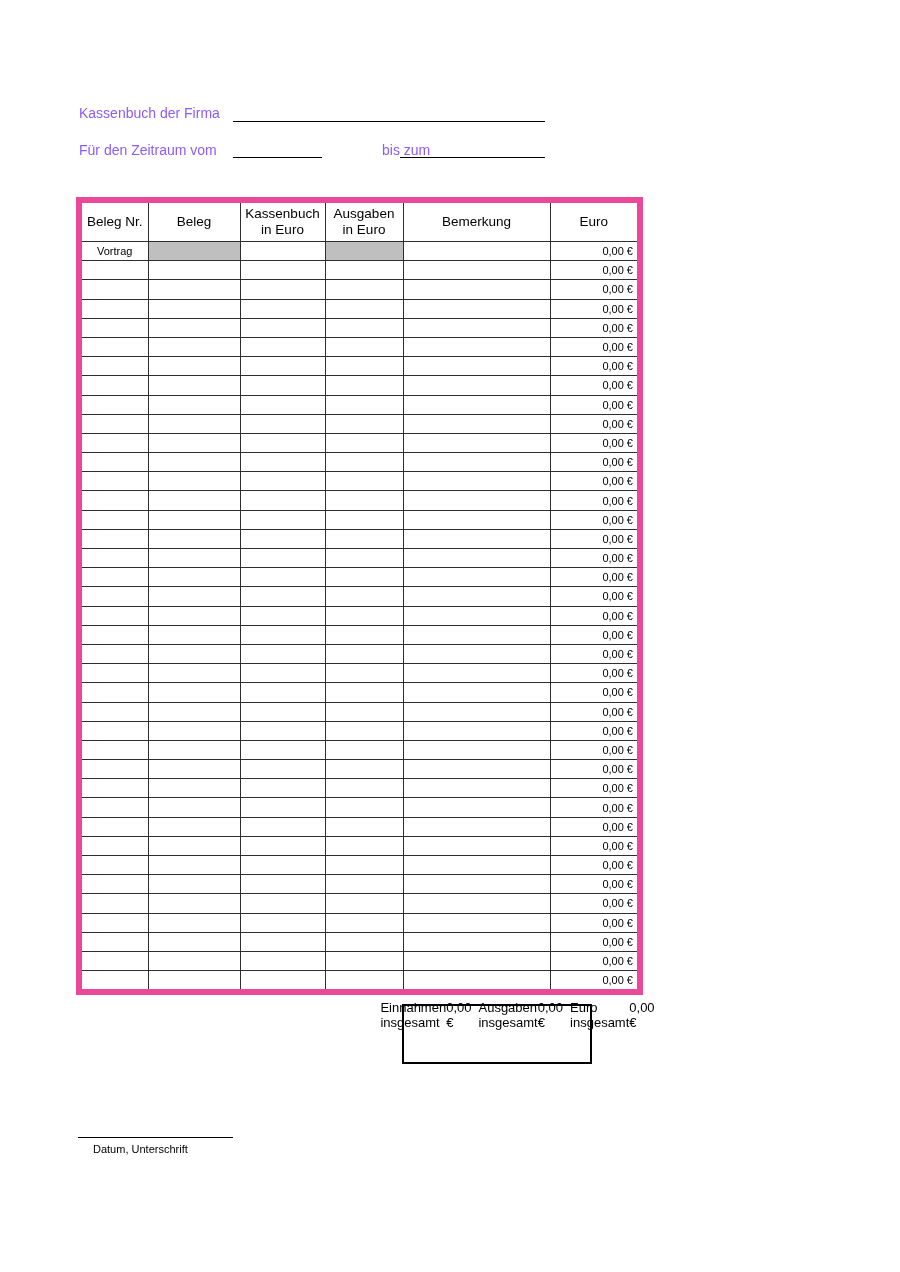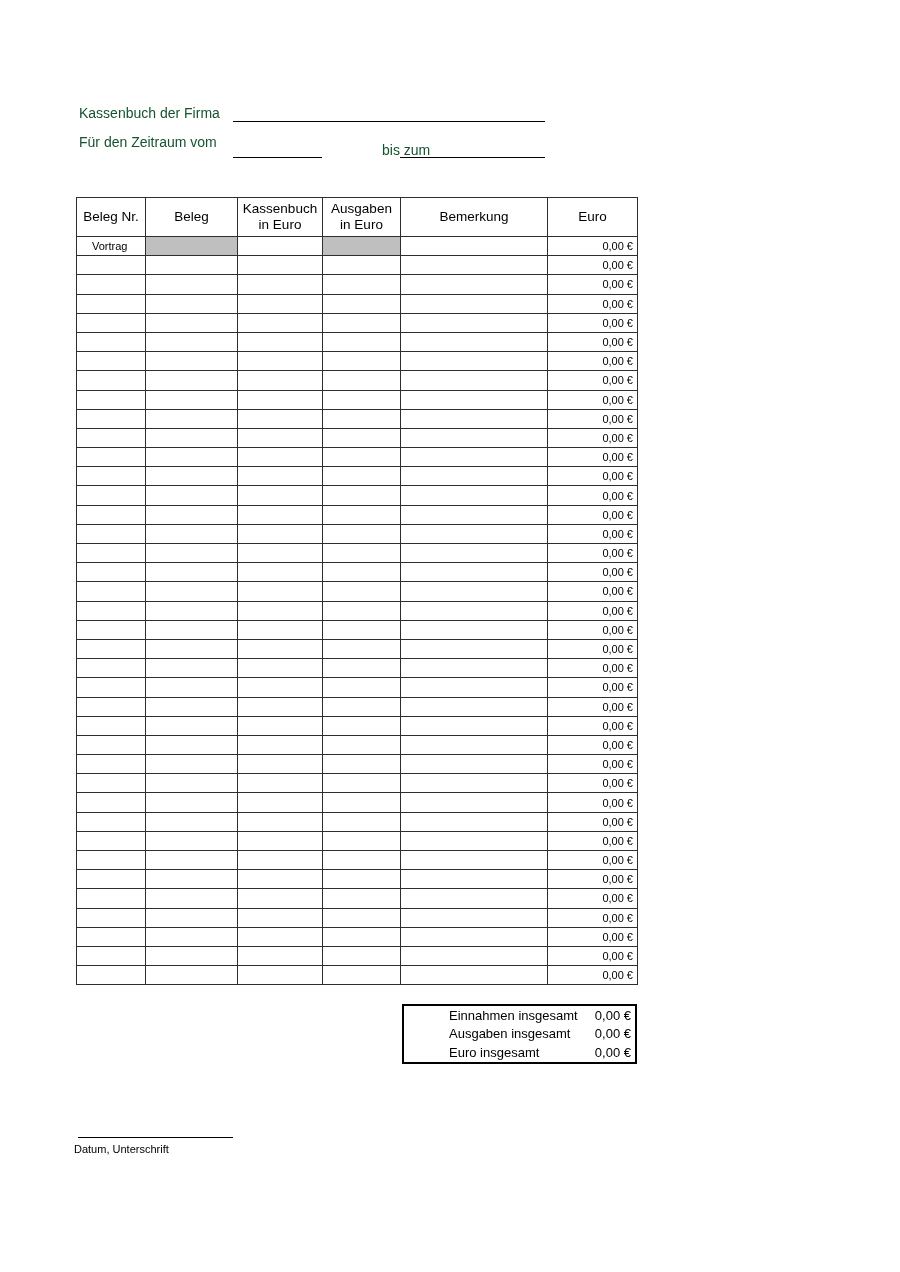--- a/index.html
+++ b/index.html
@@ -7,30 +7,30 @@
     position:relative;
     width:900px; height:1272px;
     background:#ffffff;
     font-family:"Liberation Sans", sans-serif;
     color:#000000;
     overflow:hidden;
   }
   .abs { position:absolute; }
 
   
-  .doc-label { font-size:14px; color:#14532d; white-space:nowrap; }
+  .doc-label { font-size:14px; color:#8b5cf6; white-space:nowrap; }
   .fill-line { border-bottom:1px solid #000; }
 
   
   table.kb {
     position:absolute; left:76px; top:197px;
     width:561px;
     border-collapse:collapse;
     table-layout:fixed;
-    border:1px solid #ec4899;
+    border:6px solid #ec4899;
   }
   table.kb th, table.kb td {
     border:1px solid #2e2e2e;
     margin:0;
     overflow:hidden;
     white-space:nowrap;
   }
   table.kb th {
     height:38px;
     font-weight:normal;
@@ -46,45 +46,45 @@
     vertical-align:middle;
     padding:0 4px;
   }
   table.kb td.beleg { text-align:left; padding-left:15px; }
   table.kb td.saldo { text-align:right; padding-right:4px; }
   .hdr-line { display:block; }
 
   
   .summary {
     position:absolute; left:402px; top:1004px;
-    width:235px; height:60px;
+    width:190px; height:60px;
     border:2px solid #000;
     box-sizing:border-box;
-    display:flex; flex-direction:column; justify-content:center;padding-left:42px;
+    display:flex; justify-content:center;padding-left:42px;
   }
   .summary .srow {
     display:flex; justify-content:space-between; align-items:center;
     height:18.4px;
     font-size:13px;
     padding:0 4px 0 3px;
   }
 
   
   .sig-line { position:absolute; left:78px; top:1122px; width:155px; height:15px; border-bottom:1px solid #000; }
-  .sig-label { position:absolute; left:74px; top:1143px; font-size:11px; }
+  .sig-label { position:absolute; left:93px; top:1143px; font-size:11px; }
 </style>
 </head>
 <body>
 
 <div class="page">
 
   <span class="abs doc-label" style="left:79px; top:105px;">Kassenbuch der Firma</span>
   <div class="abs fill-line" style="left:233px; top:107px; width:312px; height:14px;"></div>
 
-  <span class="abs doc-label" style="left:79px; top:134px;">Für den Zeitraum vom</span>
+  <span class="abs doc-label" style="left:79px; top:142px;">Für den Zeitraum vom</span>
   <div class="abs fill-line" style="left:233px; top:142px; width:89px; height:15px;"></div>
   <span class="abs doc-label" style="left:338px; top:142px;padding-left:44px;">bis zum</span>
   <div class="abs fill-line" style="left:400px; top:142px; width:145px; height:15px;"></div>
 
   <table class="kb">
     <colgroup>
       <col style="width:69px">
         <col style="width:92px">
         <col style="width:85px">
       <col style="width:78px">

